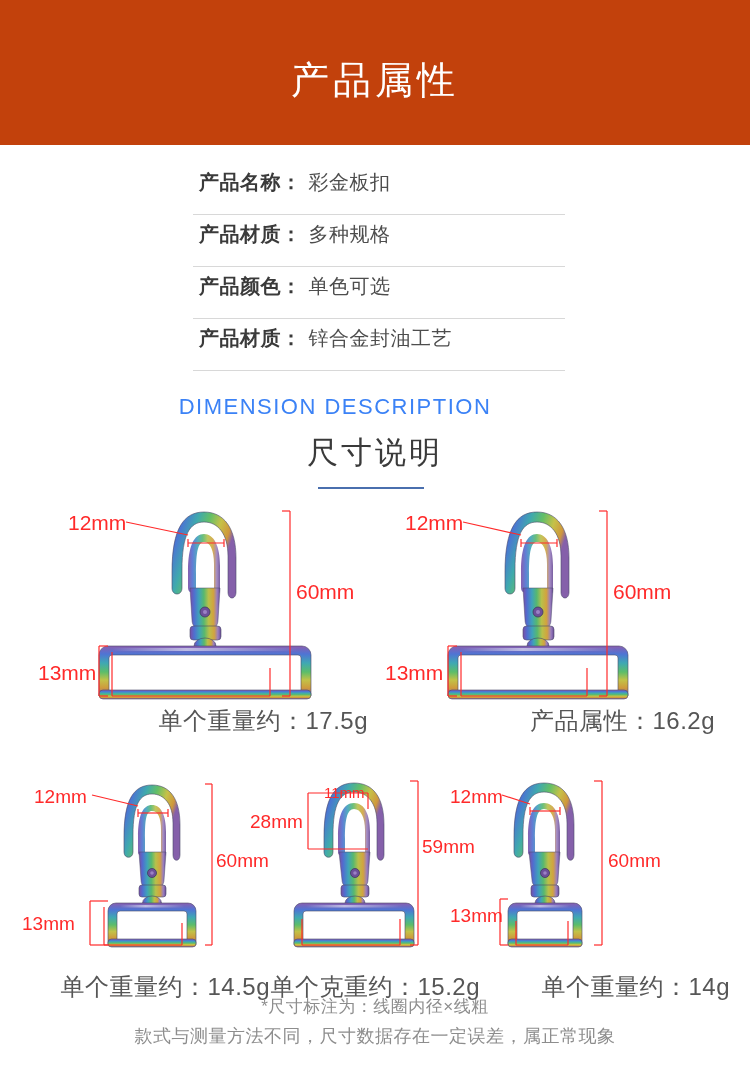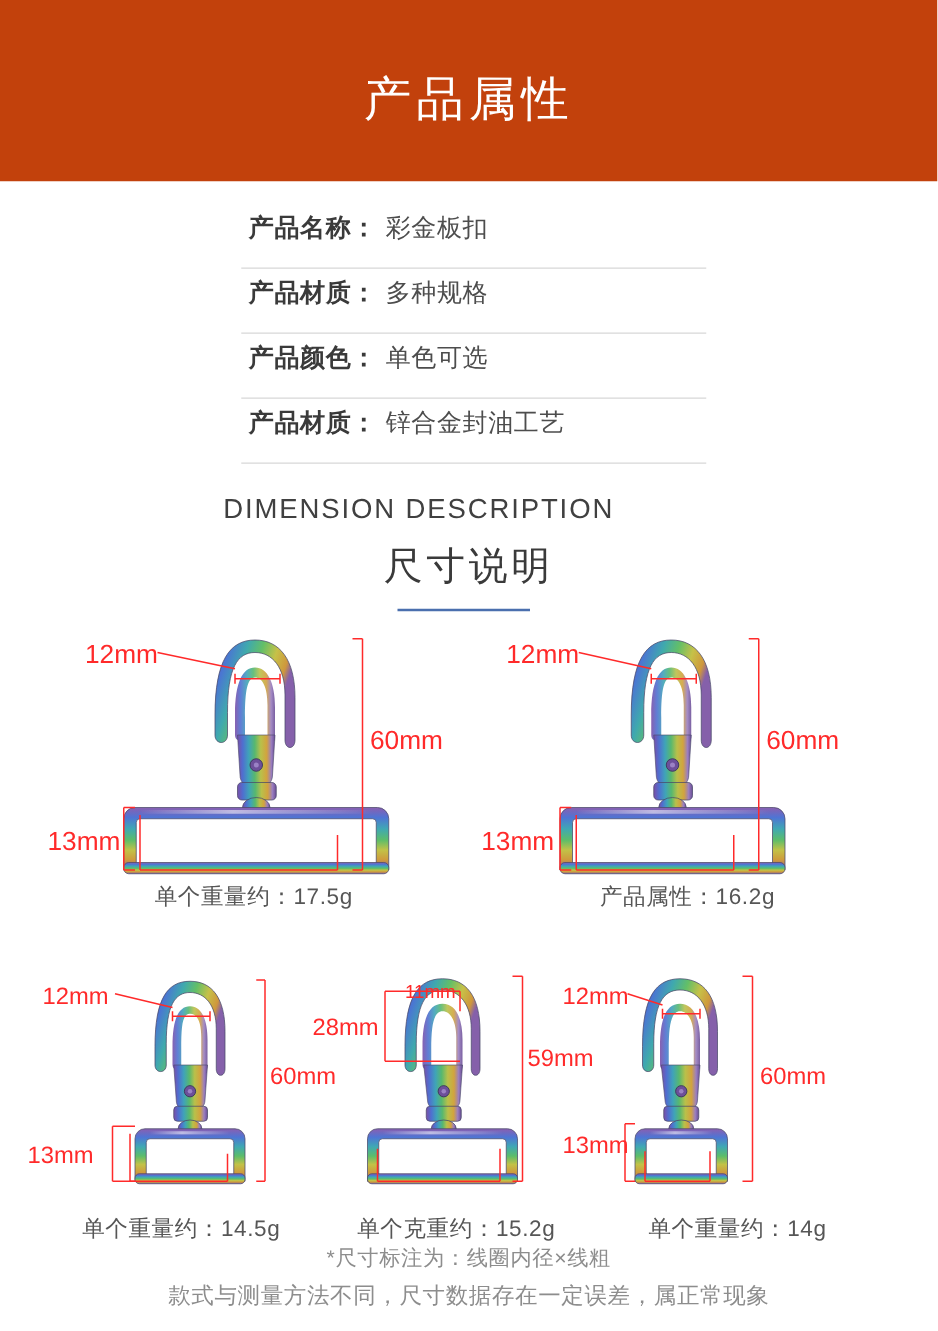--- a/index.html
+++ b/index.html
@@ -70,21 +70,21 @@
   }
 
   
   .dim-en {
     position: absolute;
     left: 0; top: 394px;
     width: 670px;
     text-align: center;
     font-size: 22px;
     letter-spacing: 1.5px;
-    color: #404040;
+    color: #3b82f6;
     font-weight: 300;
   }
   .dim-cn {
     position: absolute;
     left: 0; top: 432px;
     width: 750px;
     text-align: center;
     font-size: 31px;
     letter-spacing: 3px;
     color: #3a3a3a;
@@ -96,22 +96,22 @@
     height: 2px;
     background: #4a6fae;
   }
 
   
   .cell { position: absolute; }
   .fig { position: absolute; left: 0; top: 0; }
   .weight {
     position: absolute;
     width: 100%;
-    text-align: center;
-    font-size: 18px;
+    text-align: right;
+    font-size: 24px;
     color: #565656;
     letter-spacing: 0.5px;
     white-space: nowrap;
   }
 
   
   #cell-1 { left: 38px;  top: 500px; width: 330px; height: 240px; }
   #cell-2 { left: 385px; top: 500px; width: 330px; height: 240px; }
   #cell-1 .weight, #cell-2 .weight { top: 205px; }
 

